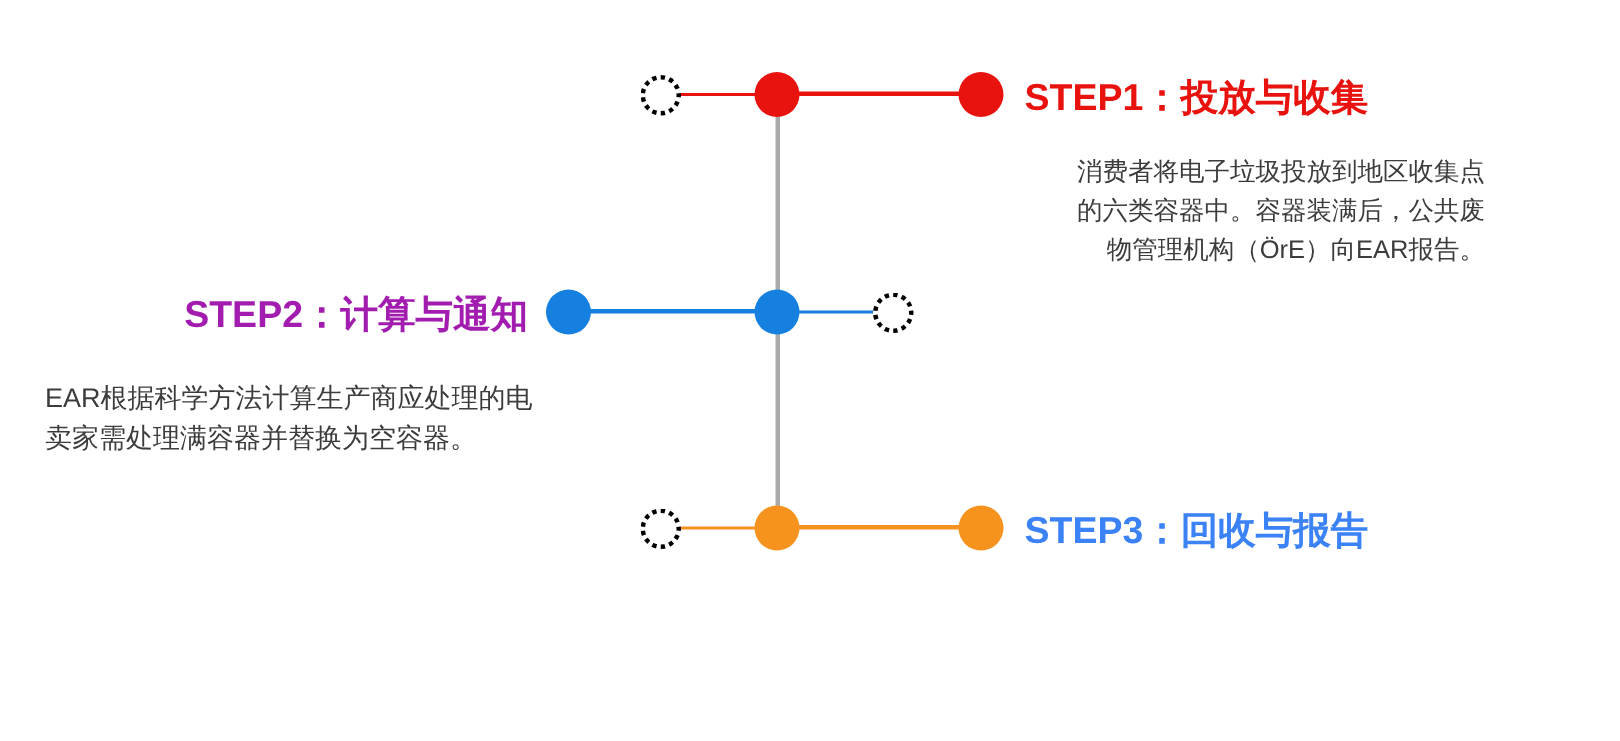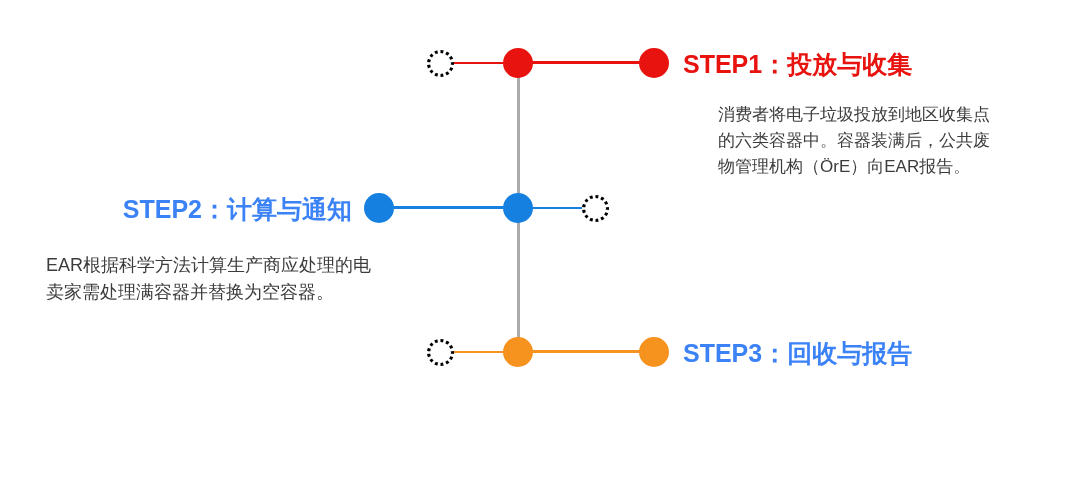--- a/index.html
+++ b/index.html
@@ -43,28 +43,28 @@
     white-space: nowrap;
     z-index: 4;
   }
   .step-title.right-align { text-align: right; }
   .desc {
     position: absolute;
     color: #3C3C3C;
     z-index: 4;
   }
   .desc div { white-space: nowrap; }
-  .desc.sz17 { font-size: 17px; line-height: 26px; }
-  .desc.sz18 { font-size: 18px; line-height: 27px; margin-left: 16px; }
+  .desc.sz17 { font-size: 17px; line-height: 26px; text-align: right; }
+  .desc.sz18 { font-size: 18px; line-height: 27px; }
 
   
   .c-red    { color: #E8120E; }
   .bg-red   { background: #E8120E; }
   .bd-red   { border-color: #E8120E; }
-  .c-blue   { color: #3b82f6; }
+  .c-blue   { color: #a21caf; }
   .bg-blue  { background: #1680E0; }
   .bd-blue  { border-color: #1680E0; }
   .c-orange { color: #3b82f6; }
   .bg-orange{ background: #F6921E; }
   .bd-orange{ border-color: #F6921E; }
 </style>
 </head>
 <body>
 
 <div class="canvas">

